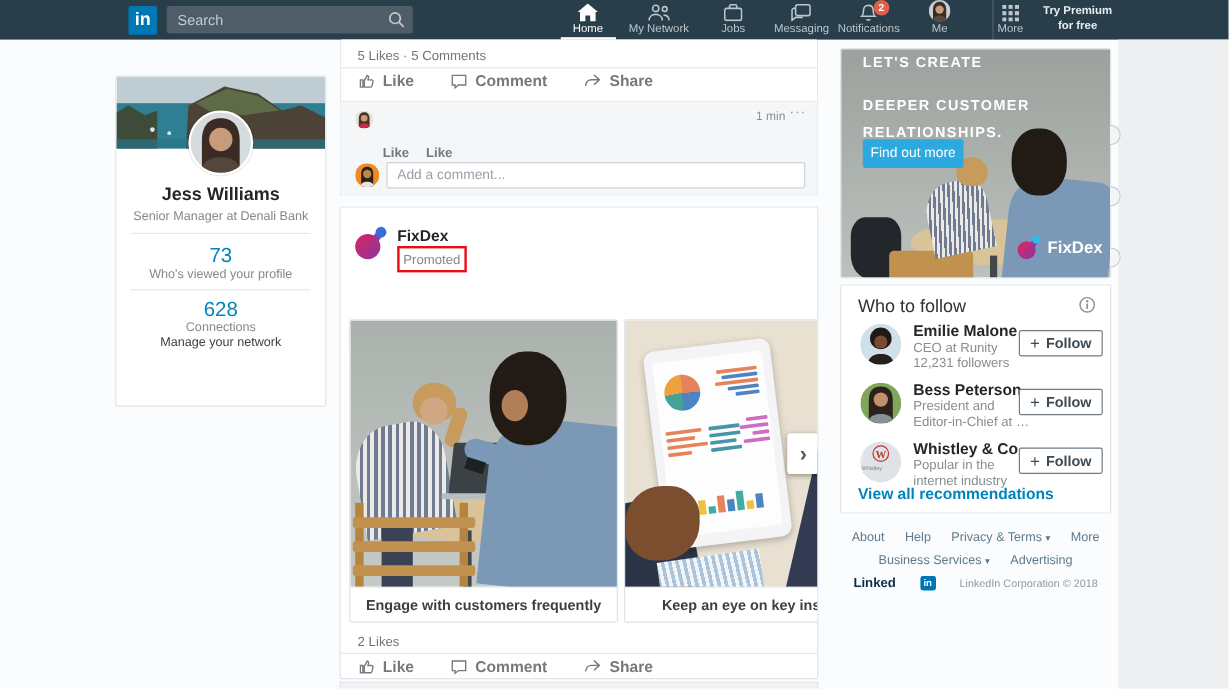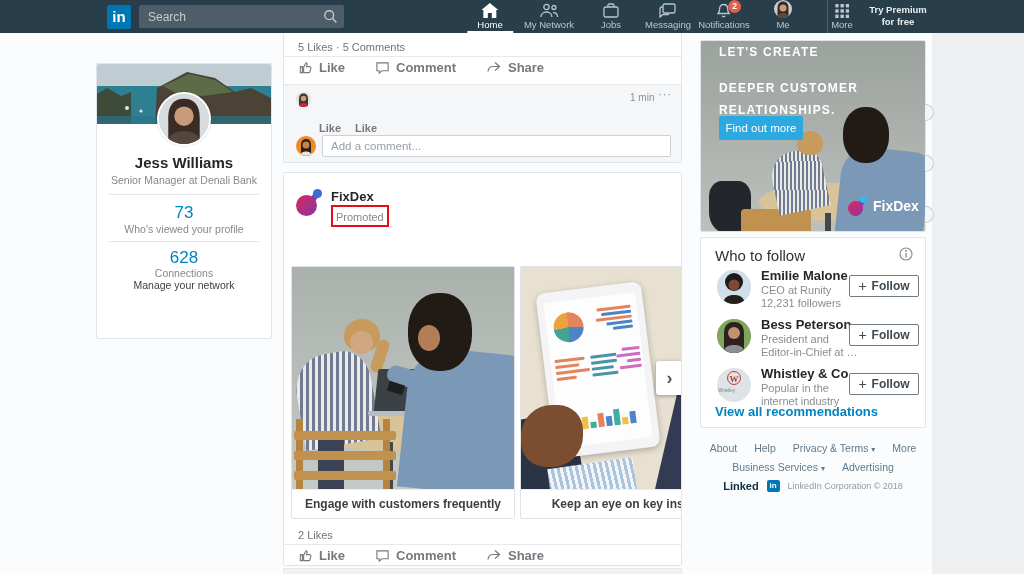--- a/index.html
+++ b/index.html
@@ -148,21 +148,21 @@
   .whistley-logo{position:relative;width:34px;height:34px;background:#fff;border:1px solid #e3e6e8;border-radius:50%;text-align:center;}
   .whistley-logo .crest{position:absolute;left:9px;top:3px;width:14px;height:14px;border:1.5px solid #c0392b;border-radius:50%;
     color:#c0392b;font-size:9px;font-weight:bold;line-height:14px;font-family:"Liberation Serif",serif;}
   .whistley-logo .cap{position:absolute;left:0;right:0;top:20px;font-size:4.5px;color:#7d8185;line-height:5px;}
 
   
   #footer{position:absolute;left:700px;top:442px;width:226px;}
   .f-row{display:flex;justify-content:center;gap:17px;margin-bottom:7px;}
   .f-link{font-size:10.5px;color:#5e7a8c;white-space:nowrap;cursor:pointer;}
   .caret{font-size:8px;color:#5e7a8c;}
-  #f-brand{display:flex;justify-content:center;align-items:center;gap:8px;margin-top:3px;}
+  #f-brand{display:flex;justify-content:center;align-items:center;gap:20px;margin-top:3px;}
   #f-wordmark{font-size:11px;font-weight:bold;color:#0b2e46;}
   #f-inbox{width:13px;height:12px;background:#0077b5;border-radius:2px;color:#fff;font-size:8px;font-weight:bold;
     text-align:center;line-height:12px;}
   #f-copy{font-size:9px;color:#949a9e;}
 
   
   .fit svg{display:block;width:100%;height:100%;}
 </style>
 </head>
 <body>

